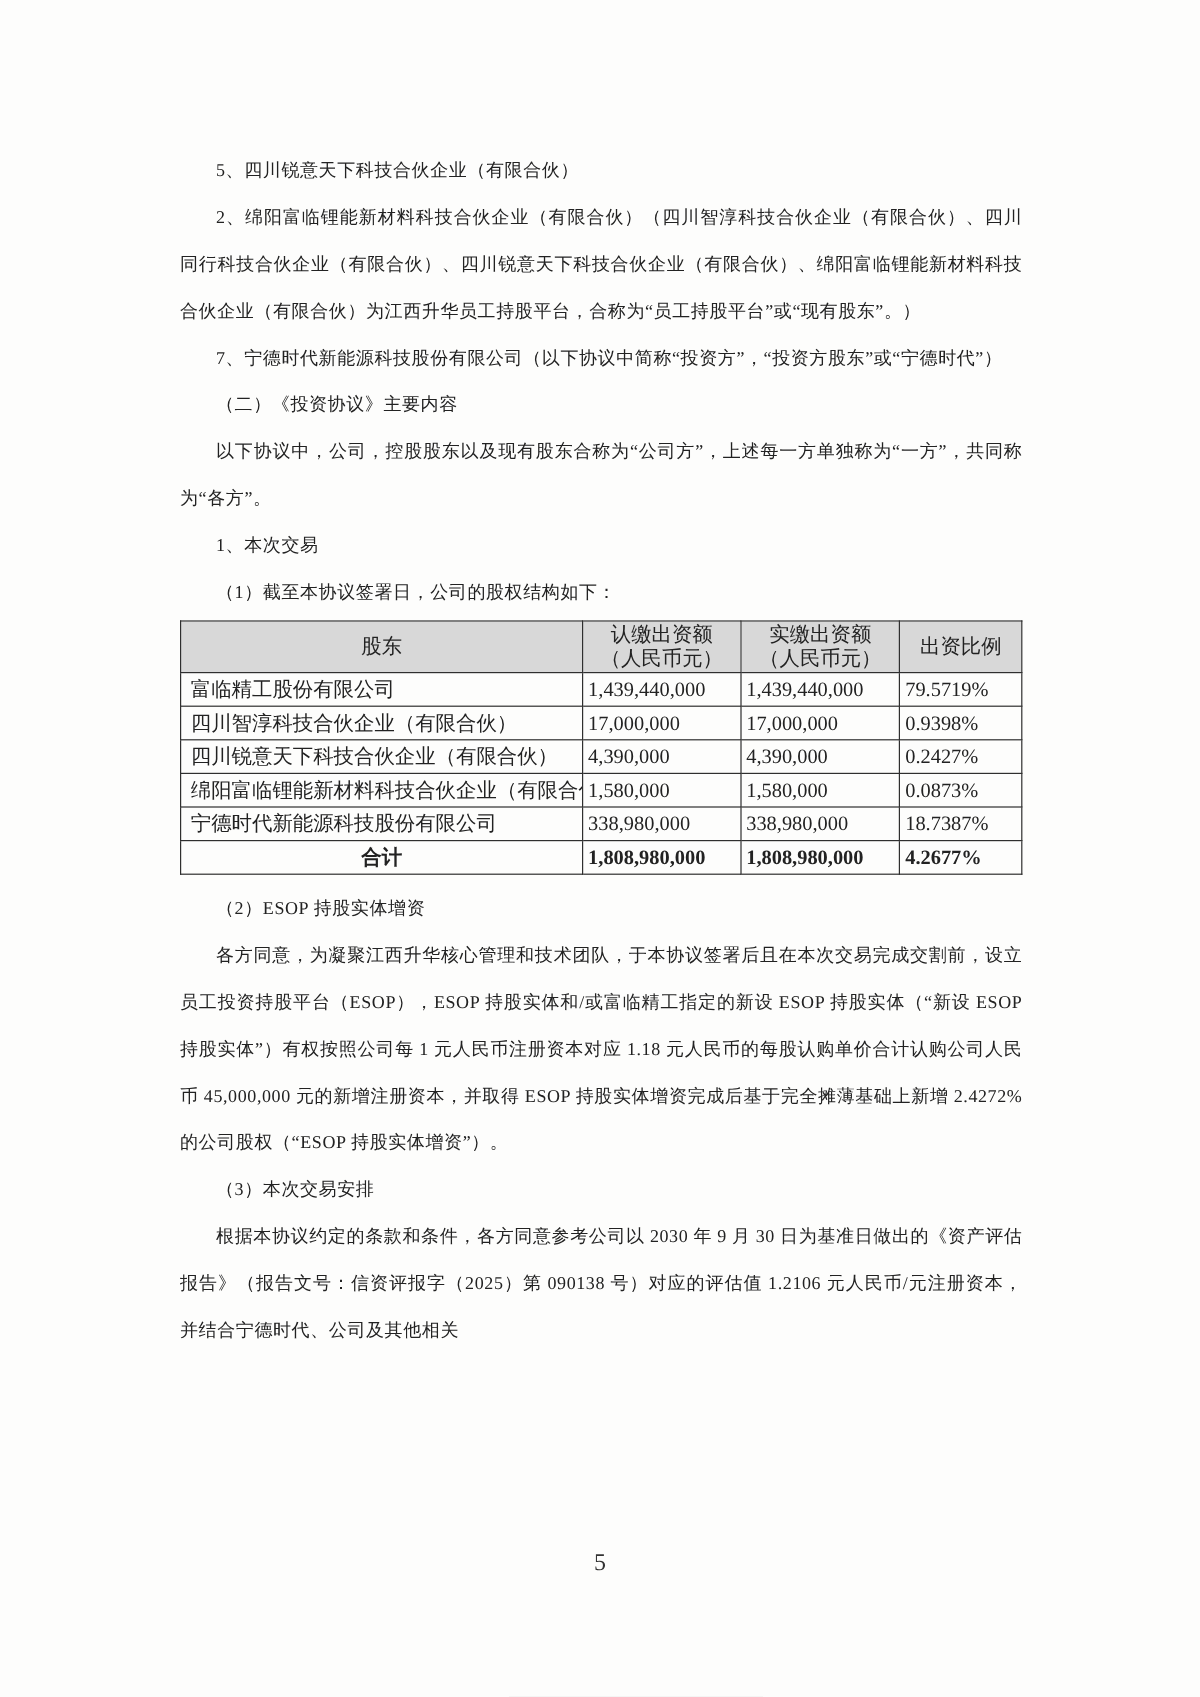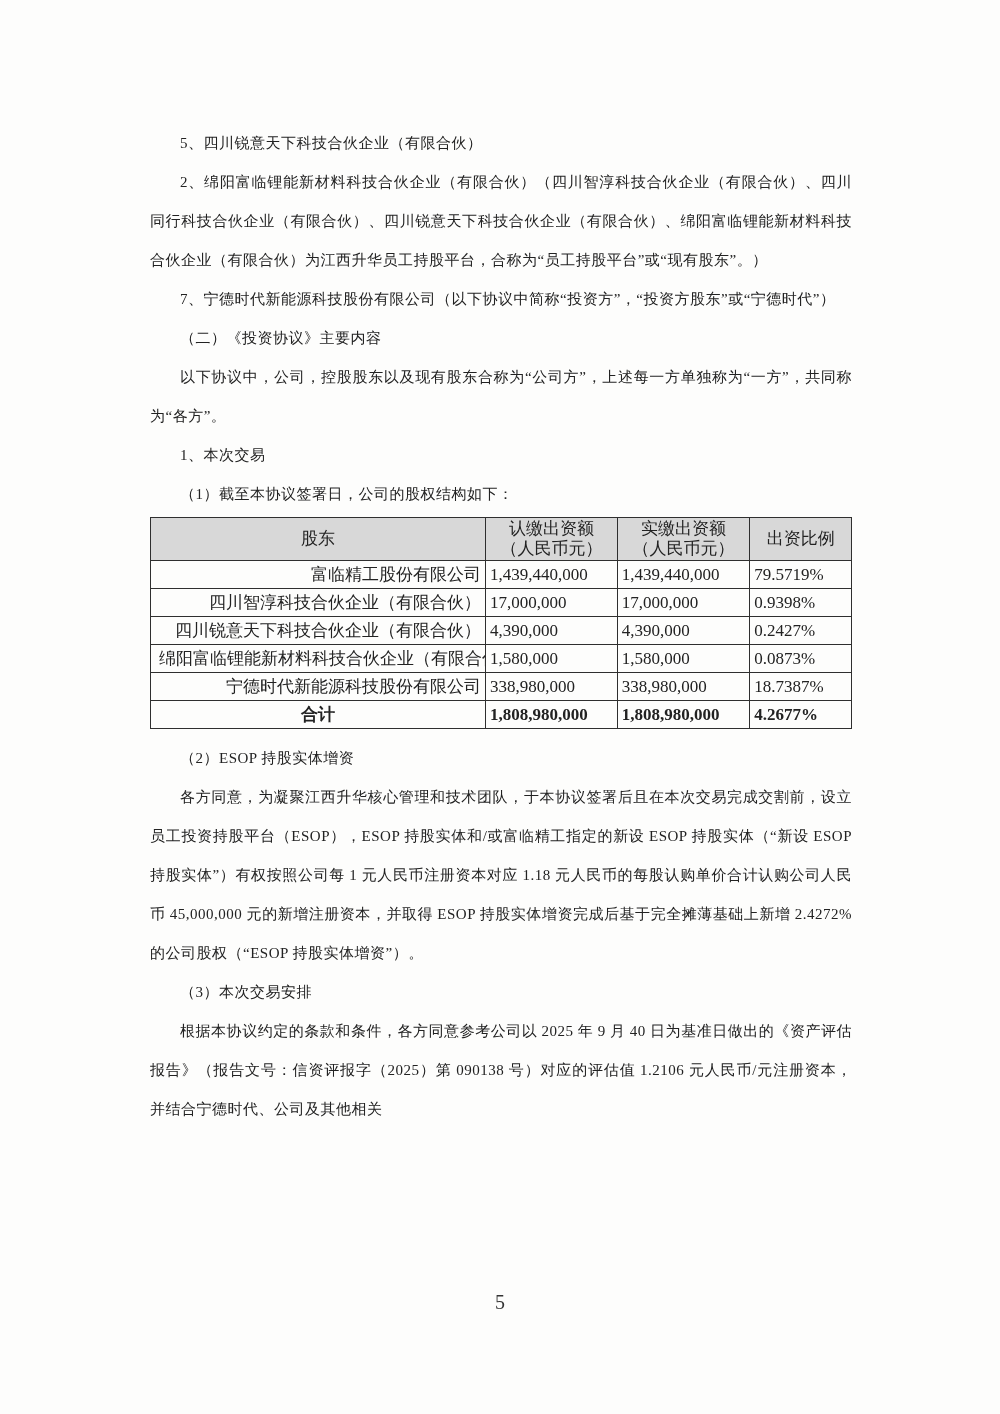--- a/index.html
+++ b/index.html
@@ -55,21 +55,21 @@
     padding: 0 2px;
   }
   table.equity td {
     font-size: 17px;
     line-height: 20px;
     height: 27px;
     padding: 0 4px;
     white-space: nowrap;
   }
   table.equity td.name {
-    text-align: right;
+    text-align: left;
     padding-left: 8px;
   }
   table.equity tr.total-row td {
     font-weight: bold;
   }
   table.equity tr.total-row td.name {
     text-align: center;
     padding-left: 4px;
   }
   .page-footer {
@@ -149,18 +149,18 @@
           <td>1,808,980,000</td>
           <td>1,808,980,000</td>
           <td>4.2677%</td>
         </tr>
       </tbody>
     </table>
 
     <p class="para">（2）ESOP 持股实体增资</p>
     <p class="para">各方同意，为凝聚江西升华核心管理和技术团队，于本协议签署后且在本次交易完成交割前，设立员工投资持股平台（ESOP），ESOP 持股实体和/或富临精工指定的新设 ESOP 持股实体（“新设 ESOP 持股实体”）有权按照公司每 1 元人民币注册资本对应 1.18 元人民币的每股认购单价合计认购公司人民币 45,000,000 元的新增注册资本，并取得 ESOP 持股实体增资完成后基于完全摊薄基础上新增 2.4272%的公司股权（“ESOP 持股实体增资”）。</p>
     <p class="para">（3）本次交易安排</p>
-    <p class="para">根据本协议约定的条款和条件，各方同意参考公司以 2025 年 9 月 40 日为基准日做出的《资产评估报告》（报告文号：信资评报字（2025）第 090138 号）对应的评估值 1.2106 元人民币/元注册资本，并结合宁德时代、公司及其他相关</p>
+    <p class="para">根据本协议约定的条款和条件，各方同意参考公司以 2030 年 9 月 30 日为基准日做出的《资产评估报告》（报告文号：信资评报字（2025）第 090138 号）对应的评估值 1.2106 元人民币/元注册资本，并结合宁德时代、公司及其他相关</p>
 
   </div>
 
   <div class="page-footer">5</div>
 </div>
 
 </body></html>

